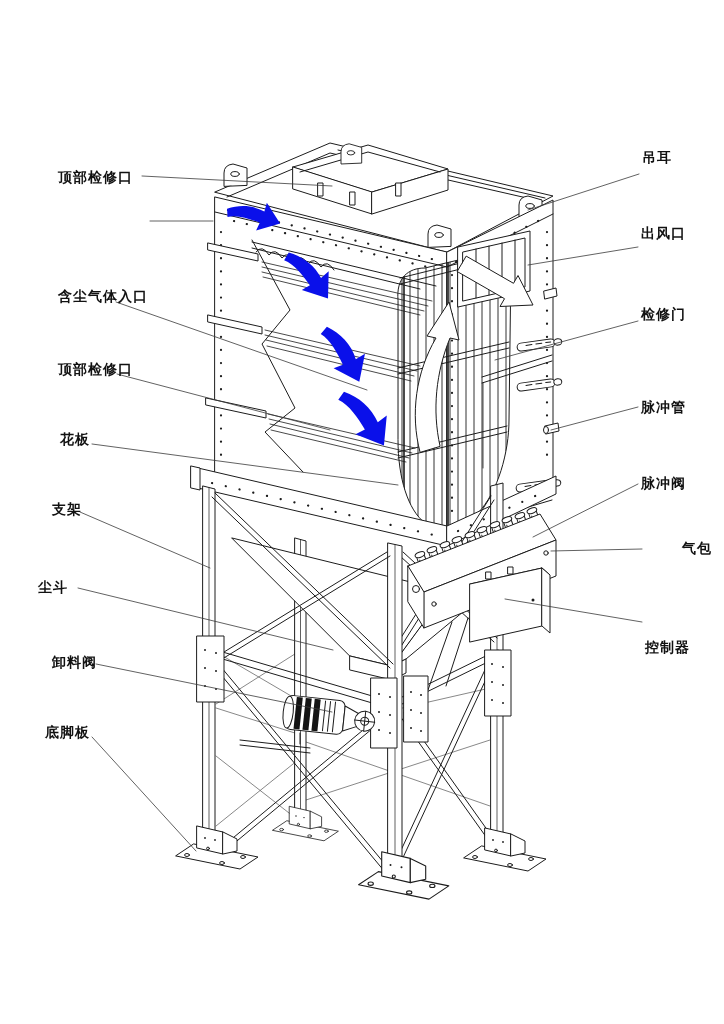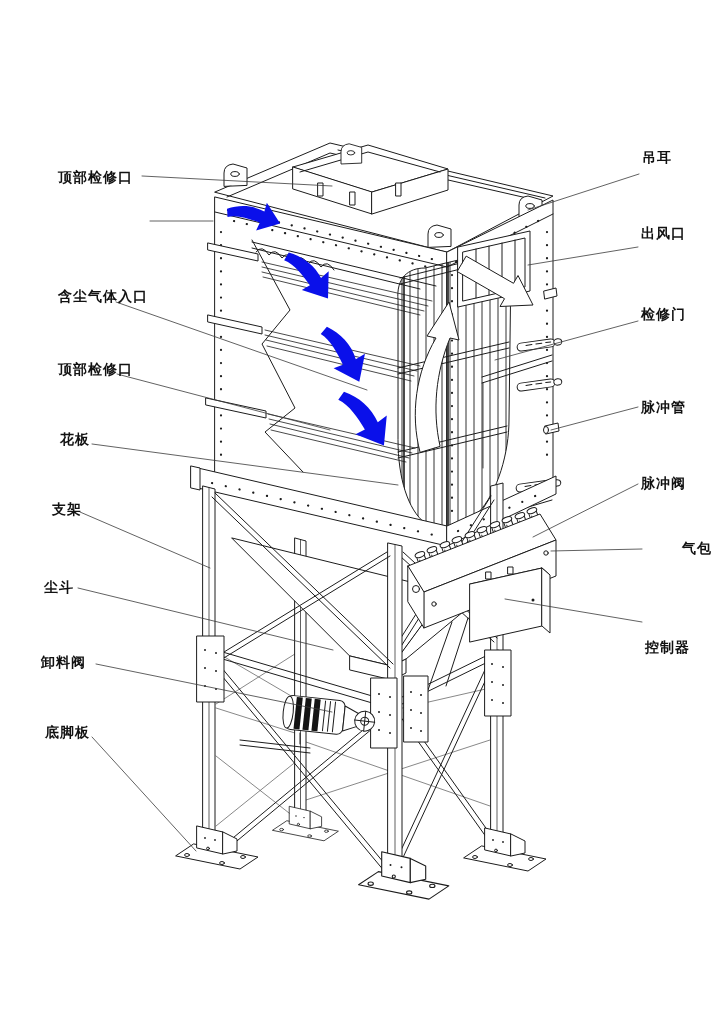--- a/index.html
+++ b/index.html
@@ -369,22 +369,22 @@
     <line x1="642" y1="549" x2="551" y2="551"></line>
     <line x1="642" y1="622" x2="505" y2="599"></line>
   </g>
 </svg>
 
   <div class="lbl" style="left:58px;top:168px">顶部检修口</div>
   <div class="lbl" style="left:58px;top:287px">含尘气体入口</div>
   <div class="lbl" style="left:58px;top:360px">顶部检修口</div>
   <div class="lbl" style="left:60px;top:430px">花板</div>
   <div class="lbl" style="left:52px;top:500px">支架</div>
-  <div class="lbl" style="left:44px;top:578px">尘斗</div>
-  <div class="lbl" style="left:41px;top:653px">卸料阀</div>
+  <div class="lbl" style="left:38px;top:578px">尘斗</div>
+  <div class="lbl" style="left:52px;top:653px">卸料阀</div>
   <div class="lbl" style="left:45px;top:723px">底脚板</div>
 
   <div class="lbl" style="left:642px;top:148px">吊耳</div>
   <div class="lbl" style="left:641px;top:224px">出风口</div>
   <div class="lbl" style="left:641px;top:305px">检修门</div>
   <div class="lbl" style="left:641px;top:398px">脉冲管</div>
   <div class="lbl" style="left:641px;top:474px">脉冲阀</div>
   <div class="lbl" style="left:682px;top:539px">气包</div>
   <div class="lbl" style="left:645px;top:638px">控制器</div>
 </div>

